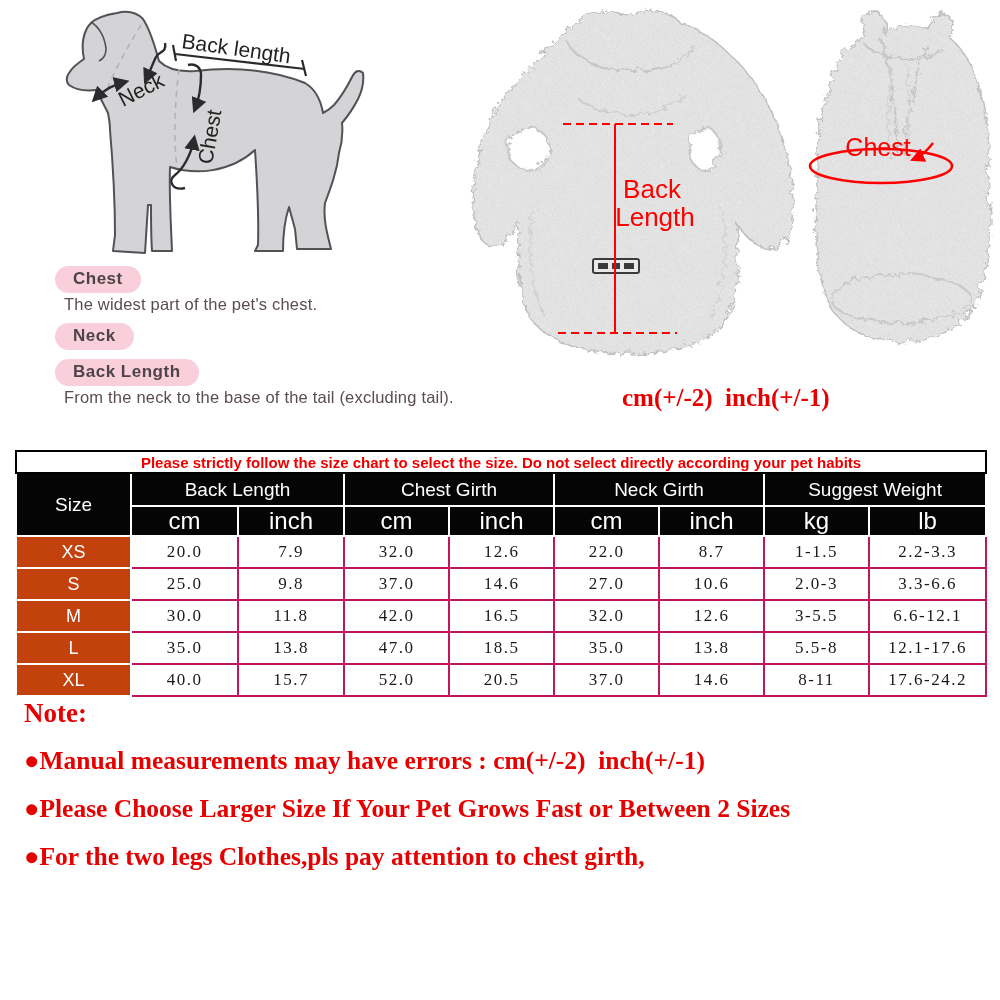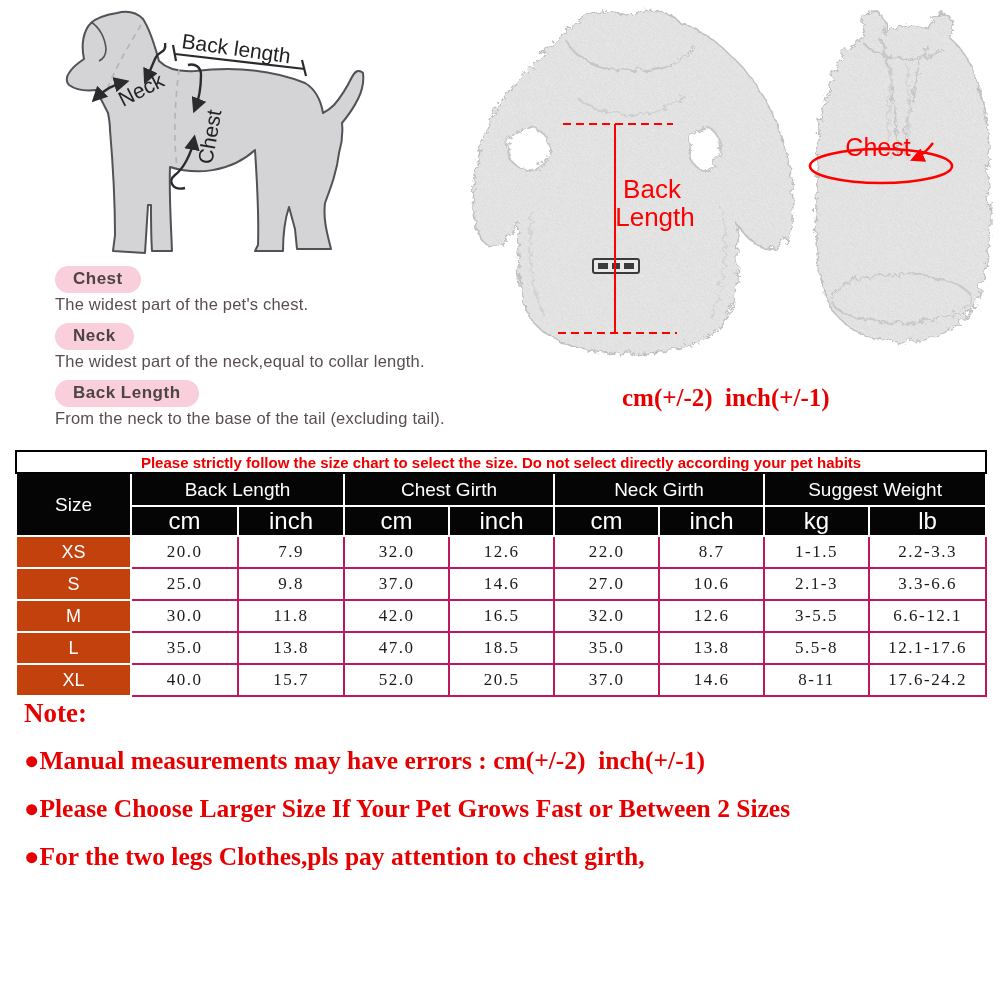--- a/index.html
+++ b/index.html
@@ -9,21 +9,21 @@
   
   .dog-svg{position:absolute;left:55px;top:5px;}
   .g-back{position:absolute;left:455px;top:0;}
   .g-front{position:absolute;left:793px;top:3px;}
 
   
   .defs-block{position:absolute;left:55px;top:266px;width:430px;}
   .def-item{margin-bottom:9px;}
   .def-pill{display:inline-block;background:#f8cfdb;border-radius:14px;padding:3px 18px 4px 18px;
             font-size:17px;font-weight:bold;color:#4e4347;letter-spacing:.5px;}
-  .def-desc{font-size:16.5px;color:#5a4d50;margin:2px 0 0 0;letter-spacing:.2px;}
+  .def-desc{font-size:16.5px;color:#5a4d50;margin:2px 0 0 9px;letter-spacing:.2px;}
 
   
   .tolerance{position:absolute;left:622px;top:384px;font-family:"Liberation Serif",serif;
              font-weight:bold;font-size:25px;color:#e60000;white-space:pre;}
 
   
   .size-table{position:absolute;left:15px;top:450px;width:970px;border-collapse:collapse;
               table-layout:fixed;border:2px solid #000;}
   .size-table td{text-align:center;vertical-align:middle;padding:0;}
   .t-banner td{height:20px;border:2px solid #000;color:#ee0000;font-size:15px;font-weight:bold;
@@ -156,21 +156,20 @@
     <path d="M 140,140 C 134,148 128,153 121,156" fill="none" stroke="#ff0000" stroke-width="2.4" marker-end="url(#arrowR)"></path>
   </svg>
 
   <div class="defs-block">
     <div class="def-item">
       <span class="def-pill">Chest</span>
       <div class="def-desc">The widest part of the pet's chest.</div>
     </div>
     <div class="def-item">
       <span class="def-pill">Neck</span>
-      <div class="def-desc">The widest part of the neck,equal to collar length.</div>
     </div>
     <div class="def-item">
       <span class="def-pill">Back Length</span>
       <div class="def-desc">From the neck to the base of the tail (excluding tail).</div>
     </div>
   </div>
 
   <div class="tolerance">cm(+/-2)  inch(+/-1)</div>
 
   <table class="size-table">
@@ -218,21 +217,21 @@
       <td class="val">2.2-3.3</td>
     </tr>
     <tr>
       <td class="sizecell">S</td>
       <td class="val">25.0</td>
       <td class="val">9.8</td>
       <td class="val">37.0</td>
       <td class="val">14.6</td>
       <td class="val">27.0</td>
       <td class="val">10.6</td>
-      <td class="val">2.1-3</td>
+      <td class="val">2.0-3</td>
       <td class="val">3.3-6.6</td>
     </tr>
     <tr>
       <td class="sizecell">M</td>
       <td class="val">30.0</td>
       <td class="val">11.8</td>
       <td class="val">42.0</td>
       <td class="val">16.5</td>
       <td class="val">32.0</td>
       <td class="val">12.6</td>

